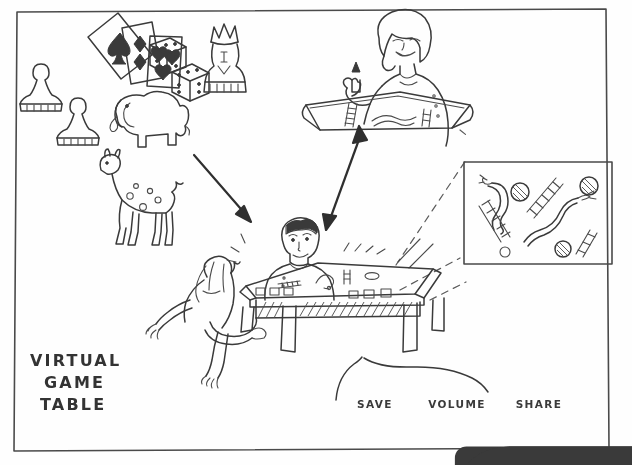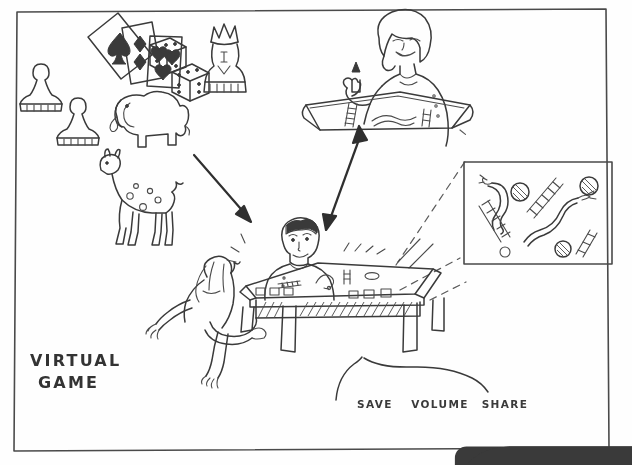--- a/index.html
+++ b/index.html
@@ -15,24 +15,24 @@
   .arrow{fill:#2f2f2f;stroke:#2f2f2f;stroke-width:2.2;
        stroke-linecap:round;stroke-linejoin:round;}
   .dash{fill:none;stroke:#5a5a5a;stroke-width:1.2;
        stroke-dasharray:7 6;stroke-linecap:round;}
   .frame{fill:none;stroke:#4a4a4a;stroke-width:1.6;stroke-linejoin:round;}
   .hatch{stroke:#4a4a4a;stroke-width:0.9;}
   .title-text{position:absolute;left:30px;top:350px;
        font-family:"DejaVu Sans",sans-serif;
        font-size:16px;letter-spacing:2.2px;line-height:22px;
        color:#333;font-weight:600;}
-  .title-text div:nth-child(2){margin-left:8px;}
+  .title-text div:nth-child(2){margin-left:14px;}
   .title-text div:nth-child(3){margin-left:10px;}
   .toolbar{position:absolute;left:352px;top:396px;
-       display:flex;gap:19px;align-items:flex-start;}
+       display:flex;gap:36px;align-items:flex-start;}
   .tool{width:46px;display:flex;flex-direction:column;align-items:center;}
   .tool-glyph{width:34px;height:30px;}
   .tool-label{margin-top:2px;font-size:10.5px;letter-spacing:1.4px;
        color:#3a3a3a;font-weight:600;}
 </style>
 </head>
 <body>
 
 <div id="sketch">
 
@@ -358,20 +358,21 @@
     <g>
       <path class="ink" d="M336 400 Q338 376 354 364 Q360 360 362 357"></path>
       <path class="ink" d="M364 358 Q380 368 412 367 Q448 366 472 378 Q482 383 488 392"></path>
     </g>
 
   </svg>
 
   <div class="title-text">
     <div>VIRTUAL</div>
     <div>GAME</div>
+    <div>TABLE</div>
   </div>
 
   <div class="toolbar">
 
     <div class="tool">
       <svg class="tool-glyph" viewBox="0 0 34 30">
         <path class="ink" d="M4 4 L25 4 L30 9 L30 25 Q30 27 28 27 L6 27 Q4 27 4 25 Z"></path>
         <path class="ink-thin" d="M11 4 L11 12 L24 12 L24 5"></path>
         <path class="ink-thin" d="M20 5 L20 11"></path>
         <rect class="ink-thin" x="10" y="17" width="15" height="10"></rect>

